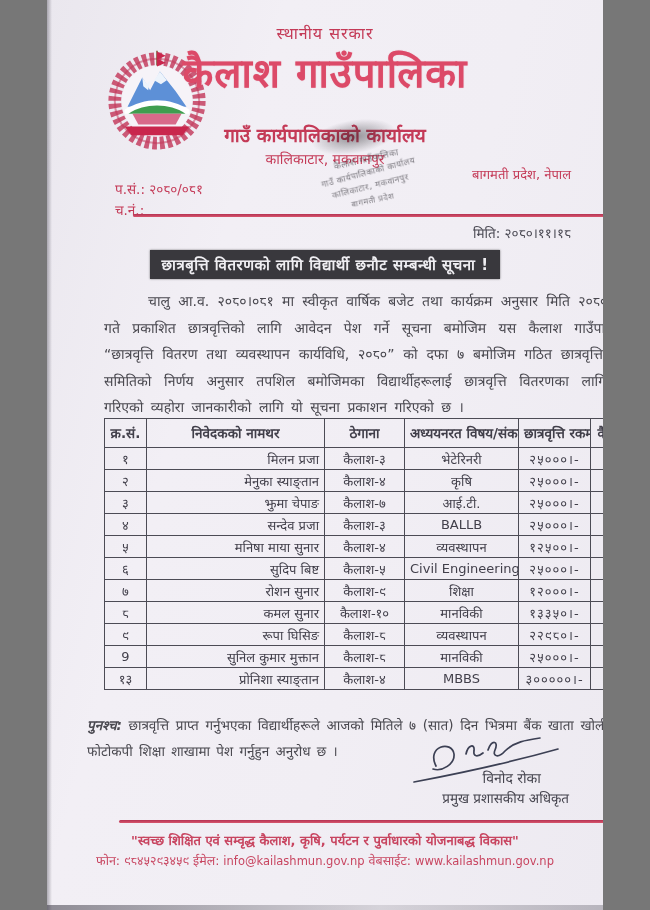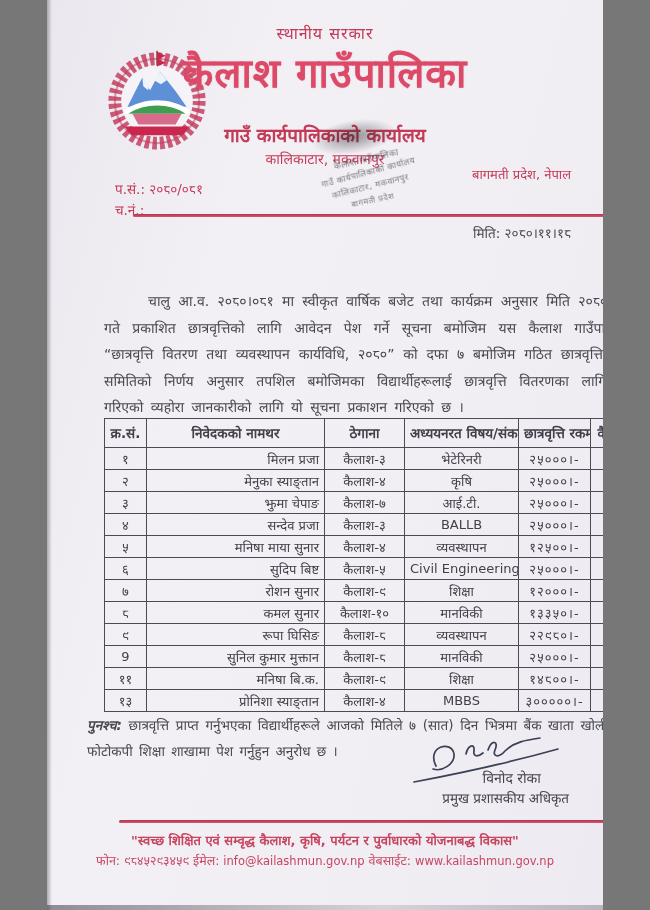--- a/index.html
+++ b/index.html
@@ -119,20 +119,23 @@
   <div class="date">मिति: २०८०।११।१८</div>
 
   <div class="stamp">
     <div class="blob"></div>
     <div class="sl sl0">कैलाश गाउँपालिका</div>
     <div class="sl sl1">गाउँ कार्यपालिकाको कार्यालय</div>
     <div class="sl sl2">कालिकाटार, मकवानपुर</div>
     <div class="sl sl3">बागमती प्रदेश</div>
   </div>
 
+  <div class="title-wrap">
+    <span class="title">छात्रबृत्ति वितरणको लागि विद्यार्थी छनौट सम्बन्धी सूचना !</span>
+  </div>
   <div class="body-par">चालु आ.व. २०८०।०८१ मा स्वीकृत वार्षिक बजेट तथा कार्यक्रम अनुसार मिति २०८०।०९।२४ गते प्रकाशित छात्रवृत्तिको लागि आवेदन पेश गर्ने सूचना बमोजिम यस कैलाश गाउँपालिकाको “छात्रवृत्ति वितरण तथा व्यवस्थापन कार्यविधि, २०८०” को दफा ७ बमोजिम गठित छात्रवृत्ति वितरण समितिको निर्णय अनुसार तपशिल बमोजिमका विद्यार्थीहरूलाई छात्रवृत्ति वितरणका लागि छनौट गरिएको व्यहोरा जानकारीको लागि यो सूचना प्रकाशन गरिएको छ ।</div>
 
   <table class="sch">
     <colgroup>
       <col class="w0">
         <col class="w1">
         <col class="w2">
         <col class="w3">
         <col class="w4">
         <col class="w5">
@@ -222,28 +225,20 @@
         </tr>
         <tr>
           <td class="c0">9</td>
           <td class="c1">सुनिल कुमार मुक्तान</td>
           <td class="c2">कैलाश-८</td>
           <td class="c3">मानविकी</td>
           <td class="c4">२५०००।-</td>
           <td class="c5"></td>
         </tr>
         <tr>
-          <td class="c0">११</td>
-          <td class="c1">मनिषा बि.क.</td>
-          <td class="c2">कैलाश-९</td>
-          <td class="c3">शिक्षा</td>
-          <td class="c4">१४८००।-</td>
-          <td class="c5"></td>
-        </tr>
-        <tr>
           <td class="c0">१३</td>
           <td class="c1">प्रोनिशा स्याङ्तान</td>
           <td class="c2">कैलाश-४</td>
           <td class="c3">MBBS</td>
           <td class="c4">३०००००।-</td>
           <td class="c5"></td>
         </tr>
       </tbody>
   </table>
 

